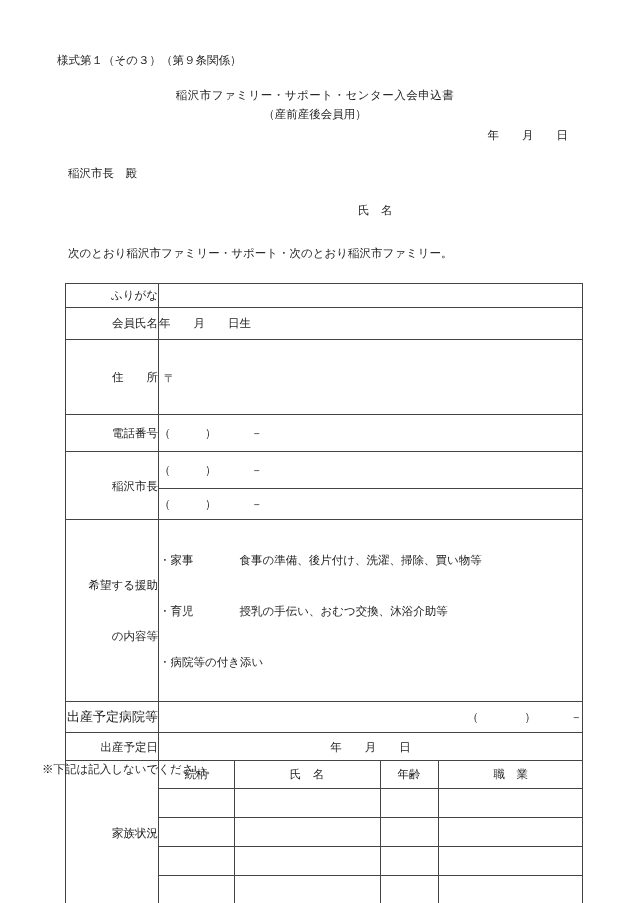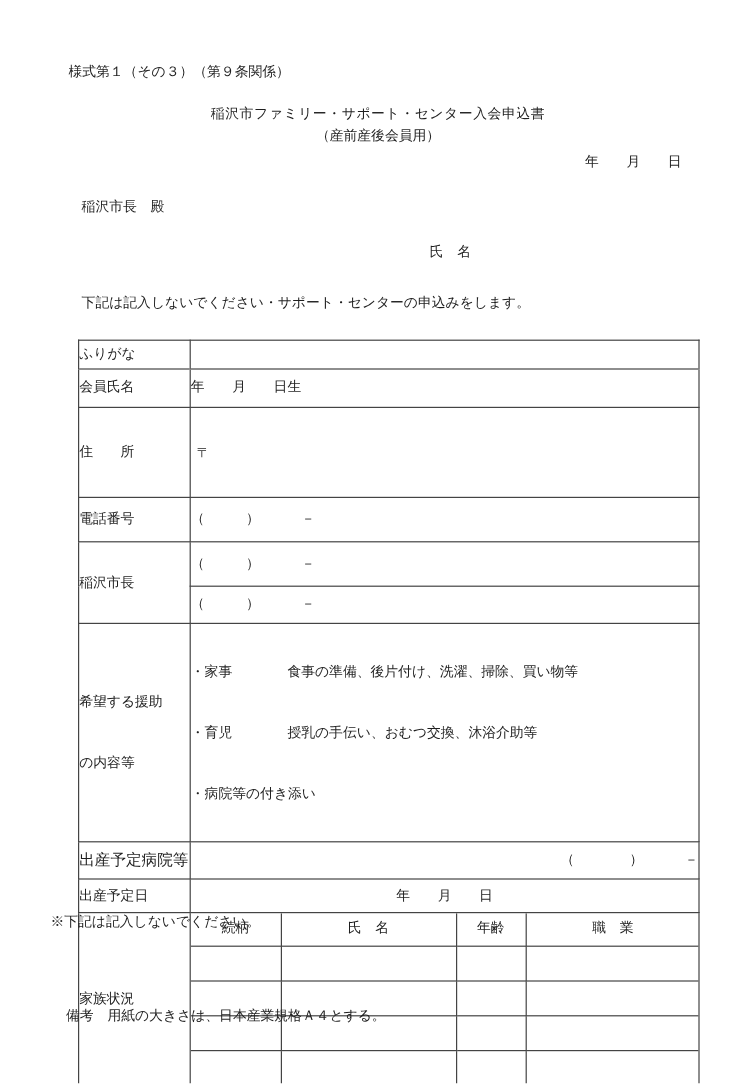--- a/index.html
+++ b/index.html
@@ -39,21 +39,21 @@
   }
   table.frame td {
     border: 1px solid #444;
     padding: 0;
     vertical-align: middle;
     overflow: hidden;
   }
   .main-table  { left: 65px; top: 283px; width: 517px; }
   .admin-table { left: 65px; top: 781px; width: 517px; }
 
-  td.lbl { text-align: left; white-space: pre; }
+  td.lbl { text-align: right; white-space: pre; }
   td.val { white-space: pre; }
 
   tr.r-furigana td { border-bottom: 1px dotted #9a9a9a; }
   tr.r-furigana    { height: 24px; }
   tr.r-member      { height: 32px; }
   tr.r-address     { height: 44px; }
   tr.r-phone       { height: 37px; }
   tr.r-emerg1      { height: 37px; }
   tr.r-emerg2      { height: 31px; }
   tr.r-assist      { height: 69px; }
@@ -94,21 +94,21 @@
 <body>
 
 <div class="page">
 
   <div class="abs form-code">様式第１（その３）（第９条関係）</div>
   <div class="abs doc-subtitle">（産前産後会員用）</div>
   <div class="abs doc-title">稲沢市ファミリー・サポート・センター入会申込書</div>
   <div class="abs date-line">年　　月　　日</div>
   <div class="abs addressee">稲沢市長　殿</div>
   <div class="abs name-label">氏　名</div>
-  <div class="abs intro-line">下記は記入しないでください・サポート・センターの申込みをします。</div>
+  <div class="abs intro-line">次のとおり稲沢市ファミリー・サポート・次のとおり稲沢市ファミリー。</div>
 
   <table class="frame main-table">
     <colgroup>
         <col style="width:93px">
         <col style="width:424px">
       </colgroup>
     <tbody>
         <tr class="r-furigana">
       <td class="lbl">ふりがな</td>
       <td class="val"></td>
@@ -197,15 +197,14 @@
         </tbody>
             </table>
       </td>
     </tr>
   </tbody>
     </table>
 
   <div class="abs note-line">※下記は記入しないでください。</div>
 
 
-  <div class="abs remarks-line">備考　用紙の大きさは、日本産業規格Ａ４とする。</div>
 
 </div>
 
 </body></html>

